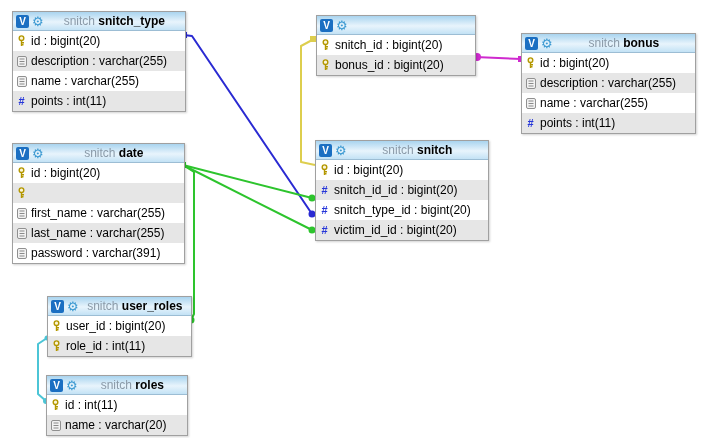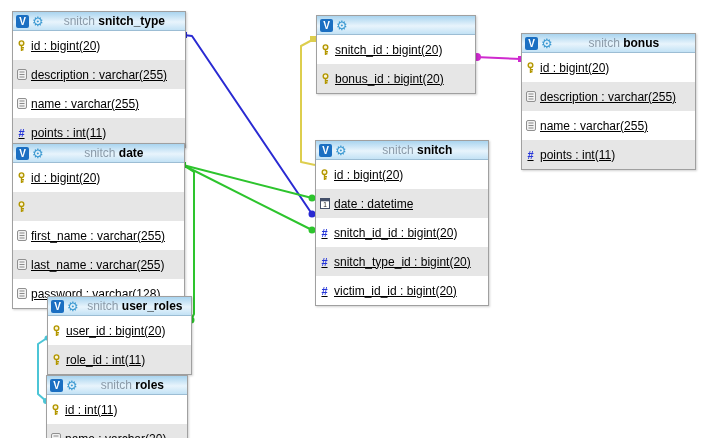--- a/index.html
+++ b/index.html
@@ -10,21 +10,21 @@
          box-shadow:1px 1px 2px rgba(0,0,0,.18);font-size:12px;color:#000;}
   .thead{height:18px;display:flex;align-items:center;gap:3px;padding:0 3px;
          background:linear-gradient(180deg,#a9d4ef 0%,#e8f4fc 55%,#c3e2f5 100%);
          border-bottom:1px solid #9cbdd4;cursor:move;}
   .vbadge{display:inline-block;width:13px;height:13px;background:#1b6fc2;color:#fff;
           font-weight:bold;font-size:10px;line-height:13px;text-align:center;border-radius:2px;flex:none;}
   .gear{color:#3d9ad2;font-size:13px;line-height:13px;flex:none;}
   .hdrtext{flex:1;text-align:center;white-space:nowrap;overflow:hidden;}
   .schema{color:#8b9aa8;}
   .tname{font-weight:bold;color:#000;margin-top:20px;}
-  .row{height:29px;display:flex;align-items:center;gap:4px;padding:0 3px;white-space:nowrap;background:#fff;text-decoration:underline;}
+  .row{height:20px;display:flex;align-items:center;gap:4px;padding:0 3px;white-space:nowrap;background:#fff;}
   .table .row:nth-child(odd){background:#e6e6e6;}
   .ic{width:11px;flex:none;display:inline-flex;justify-content:center;align-items:center;}
   .ic b{color:#2636d9;font-size:11px;font-weight:bold;}
   .lbl{overflow:hidden;}
 </style>
 </head>
 <body>
 
 <div id="canvas">
 
@@ -218,51 +218,41 @@
         </span>
         <span class="lbl">last_name : varchar(255)</span>
       </div>
     <div class="row">
         <span class="ic">
           <svg width="10" height="11" viewBox="0 0 10 11">
             <rect x="0.5" y="0.5" width="9" height="10" rx="1.5" fill="#f2f2f2" stroke="#909090"></rect>
             <path d="M2.5 3 h5 M2.5 5.5 h5 M2.5 8 h5" stroke="#8a8a8a" stroke-width="1" fill="none"></path>
           </svg>
         </span>
-        <span class="lbl">password : varchar(128)</span>
+        <span class="lbl">password : varchar(391)</span>
       </div>
   </div>
 
   <div class="table" style="left:315px;top:140px;width:172px">
     <div class="thead">
       <span class="vbadge">V</span>
       <span class="gear">⚙</span>
       <span class="hdrtext"><span class="schema">snitch</span> <span class="tname">snitch</span></span>
     </div>
     <div class="row">
         <span class="ic">
           <svg width="9" height="12" viewBox="0 0 9 12">
             <circle cx="4.5" cy="3.2" r="2.3" fill="#fdf6d8" stroke="#b39700" stroke-width="1.4"></circle>
             <path d="M4.5 5.6 L4.5 11 M4.5 7.8 L7 7.8 M4.5 9.8 L6.5 9.8" stroke="#b39700" stroke-width="1.4" fill="none"></path>
           </svg>
         </span>
         <span class="lbl">id : bigint(20)</span>
       </div>
     <div class="row">
         <span class="ic">
-          <svg width="10" height="11" viewBox="0 0 10 11">
-            <rect x="0.5" y="0.5" width="9" height="10" fill="#fff" stroke="#44506a"></rect>
-            <rect x="0.5" y="0.5" width="9" height="2.8" fill="#44506a"></rect>
-            <text x="5" y="9.2" font-size="6.5" text-anchor="middle" fill="#222">1</text>
-          </svg>
-        </span>
-        <span class="lbl">date : datetime</span>
-      </div>
-    <div class="row">
-        <span class="ic">
           <b>#</b>
         </span>
         <span class="lbl">snitch_id_id : bigint(20)</span>
       </div>
     <div class="row">
         <span class="ic">
           <b>#</b>
         </span>
         <span class="lbl">snitch_type_id : bigint(20)</span>
       </div>

